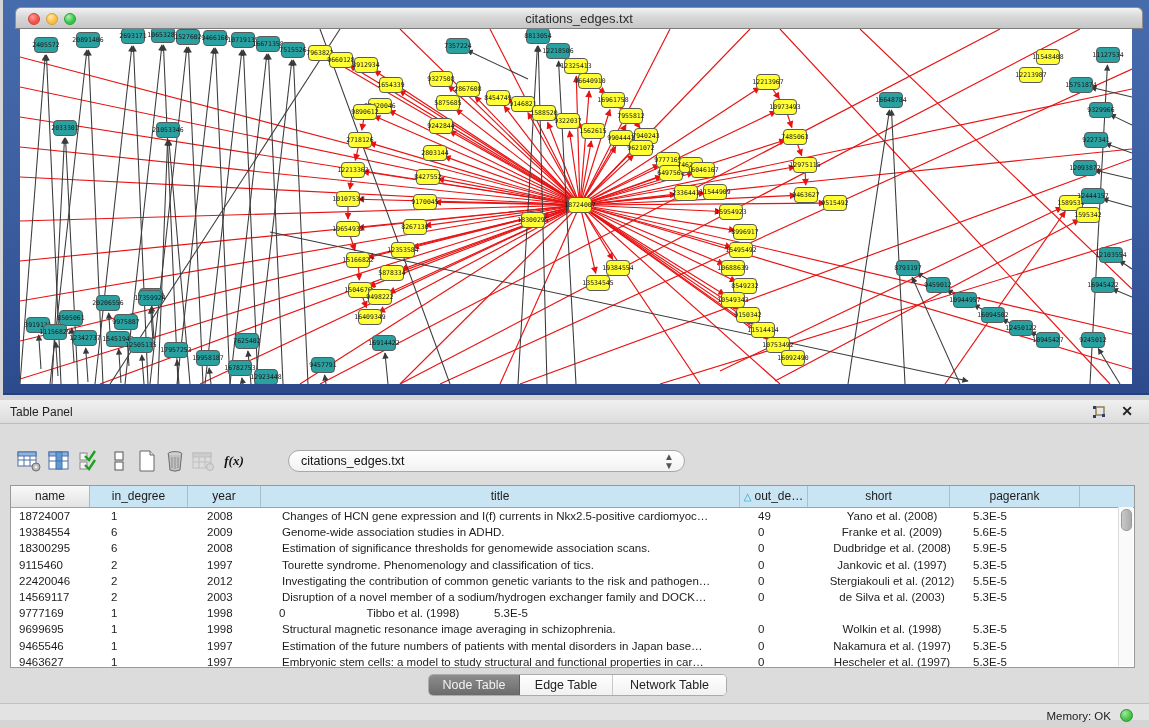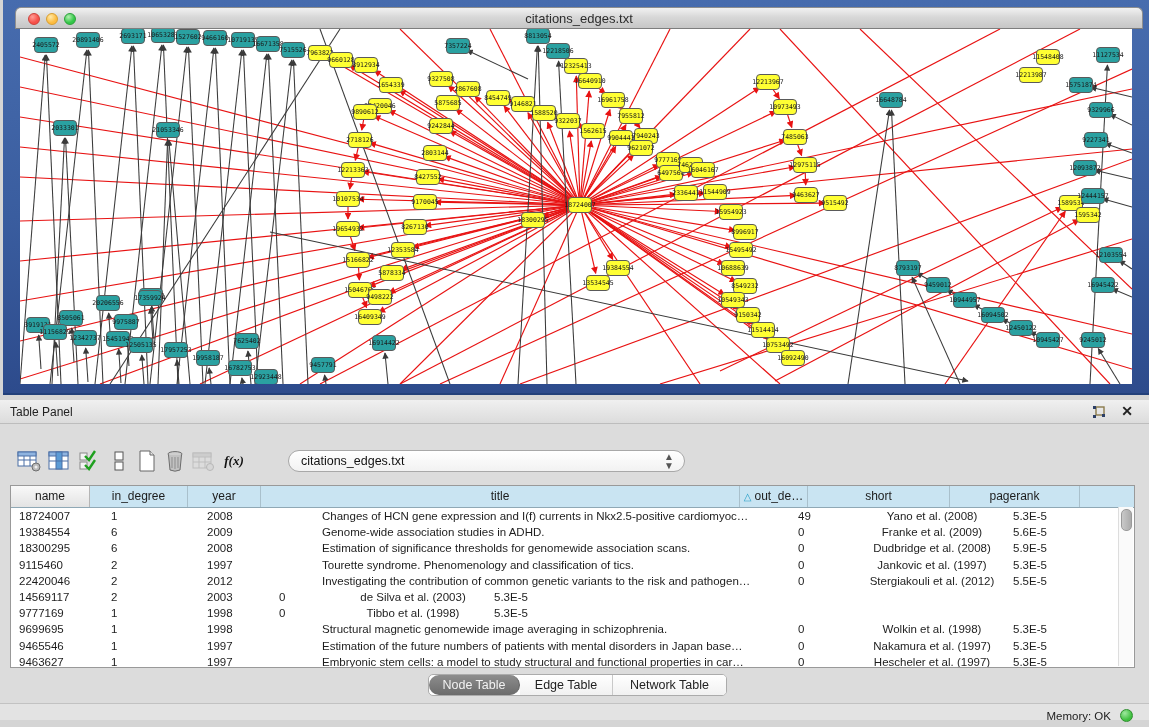--- a/index.html
+++ b/index.html
@@ -46,31 +46,31 @@
   .hcell{box-sizing:border-box;border-right:1px solid #a9c0cc;font-size:12px;color:#1c1c1c;
      text-align:center;line-height:20px;overflow:hidden;white-space:nowrap;background:#c9e4f2;}
   .hcell.hname{background:linear-gradient(180deg,#f9f9f9,#e3e3e3);border-right:1px solid #b5b5b5;}
   .sortglyph{color:#2aa0c8;font-size:10px;margin-right:3px;}
   #tbody{position:relative;}
   .trow{display:flex;height:16.2px;line-height:16.2px;font-size:11.5px;color:#1d1d1d;}
   .tcell{box-sizing:border-box;overflow:hidden;white-space:nowrap;}
   .c0{width:92px;padding-left:8px;}
   .c1{width:98px;padding-left:8px;}
   .c2{width:73px;padding-left:6px;}
-  .c3{width:479px;padding-left:8px;margin-left:40px;}
+  .c3{width:479px;padding-left:8px;}
   .c4{width:68px;padding-left:5px;}
   .c5{width:142px;text-align:center;}
   .c6{width:130px;padding-left:10px;}
   #vscroll{position:absolute;right:1px;top:21px;bottom:1px;width:14px;background:#fafafa;border-left:1px solid #ddd;}
   #vthumb{position:absolute;left:2px;top:2px;width:9px;height:20px;background:linear-gradient(90deg,#c9c9c9,#ababab);border-radius:5px;border:1px solid #9a9a9a;}
   
   #tabs{position:absolute;left:428px;top:674px;height:20px;display:flex;border:1px solid #ababab;border-radius:5px;overflow:hidden;background:#fff;}
   .tab{height:20px;line-height:20px;font-size:12.5px;text-align:center;color:#222;background:linear-gradient(180deg,#ffffff,#f1f1f1);border-right:1px solid #c9c9c9;}
   .tab:last-child{border-right:none;}
-  .tab.active{background:linear-gradient(180deg,#8d8d8d,#6b6b6b);color:#f2f2f2;border-right-color:#5f5f5f;border-radius:10px;}
+  .tab.active{background:linear-gradient(180deg,#8d8d8d,#6b6b6b);color:#f2f2f2;border-right-color:#5f5f5f;}
   
   #statusbar{position:absolute;left:0;top:703px;width:1149px;height:17px;background:#e3e3e3;border-top:1px solid #c2c2c2;box-sizing:border-box;}
   #mem-label{position:absolute;right:38px;top:6px;font-size:11.5px;color:#222;}
   #mem-dot{position:absolute;right:16px;top:5px;width:13px;height:13px;border-radius:50%;
      background:radial-gradient(circle at 35% 30%,#9fe89f,#3fbf3f 65%);border:1px solid #2e8f2e;box-sizing:border-box;}
 </style>
 </head>
 <body>
 
 <div id="desktop">
@@ -857,37 +857,38 @@
         <div class="tcell c2">2012</div>
         <div class="tcell c3">Investigating the contribution of common genetic variants to the risk and pathogen…</div>
         <div class="tcell c4">0</div>
         <div class="tcell c5">Stergiakouli et al. (2012)</div>
         <div class="tcell c6">5.5E-5</div>
       </div>
       <div class="trow">
         <div class="tcell c0">14569117</div>
         <div class="tcell c1">2</div>
         <div class="tcell c2">2003</div>
+        <div class="tcell c3">Disruption of a novel member of a sodium/hydrogen exchanger family and DOCK…</div>
         <div class="tcell c4">0</div>
         <div class="tcell c5">de Silva et al. (2003)</div>
         <div class="tcell c6">5.3E-5</div>
       </div>
       <div class="trow">
         <div class="tcell c0">9777169</div>
         <div class="tcell c1">1</div>
         <div class="tcell c2">1998</div>
         <div class="tcell c4">0</div>
         <div class="tcell c5">Tibbo et al. (1998)</div>
         <div class="tcell c6">5.3E-5</div>
       </div>
       <div class="trow">
         <div class="tcell c0">9699695</div>
         <div class="tcell c1">1</div>
         <div class="tcell c2">1998</div>
-        <div class="tcell c3">Structural magnetic genomewide image averaging in schizophrenia.</div>
+        <div class="tcell c3">Structural magnetic resonance image averaging in schizophrenia.</div>
         <div class="tcell c4">0</div>
         <div class="tcell c5">Wolkin et al. (1998)</div>
         <div class="tcell c6">5.3E-5</div>
       </div>
       <div class="trow">
         <div class="tcell c0">9465546</div>
         <div class="tcell c1">1</div>
         <div class="tcell c2">1997</div>
         <div class="tcell c3">Estimation of the future numbers of patients with mental disorders in Japan base…</div>
         <div class="tcell c4">0</div>

